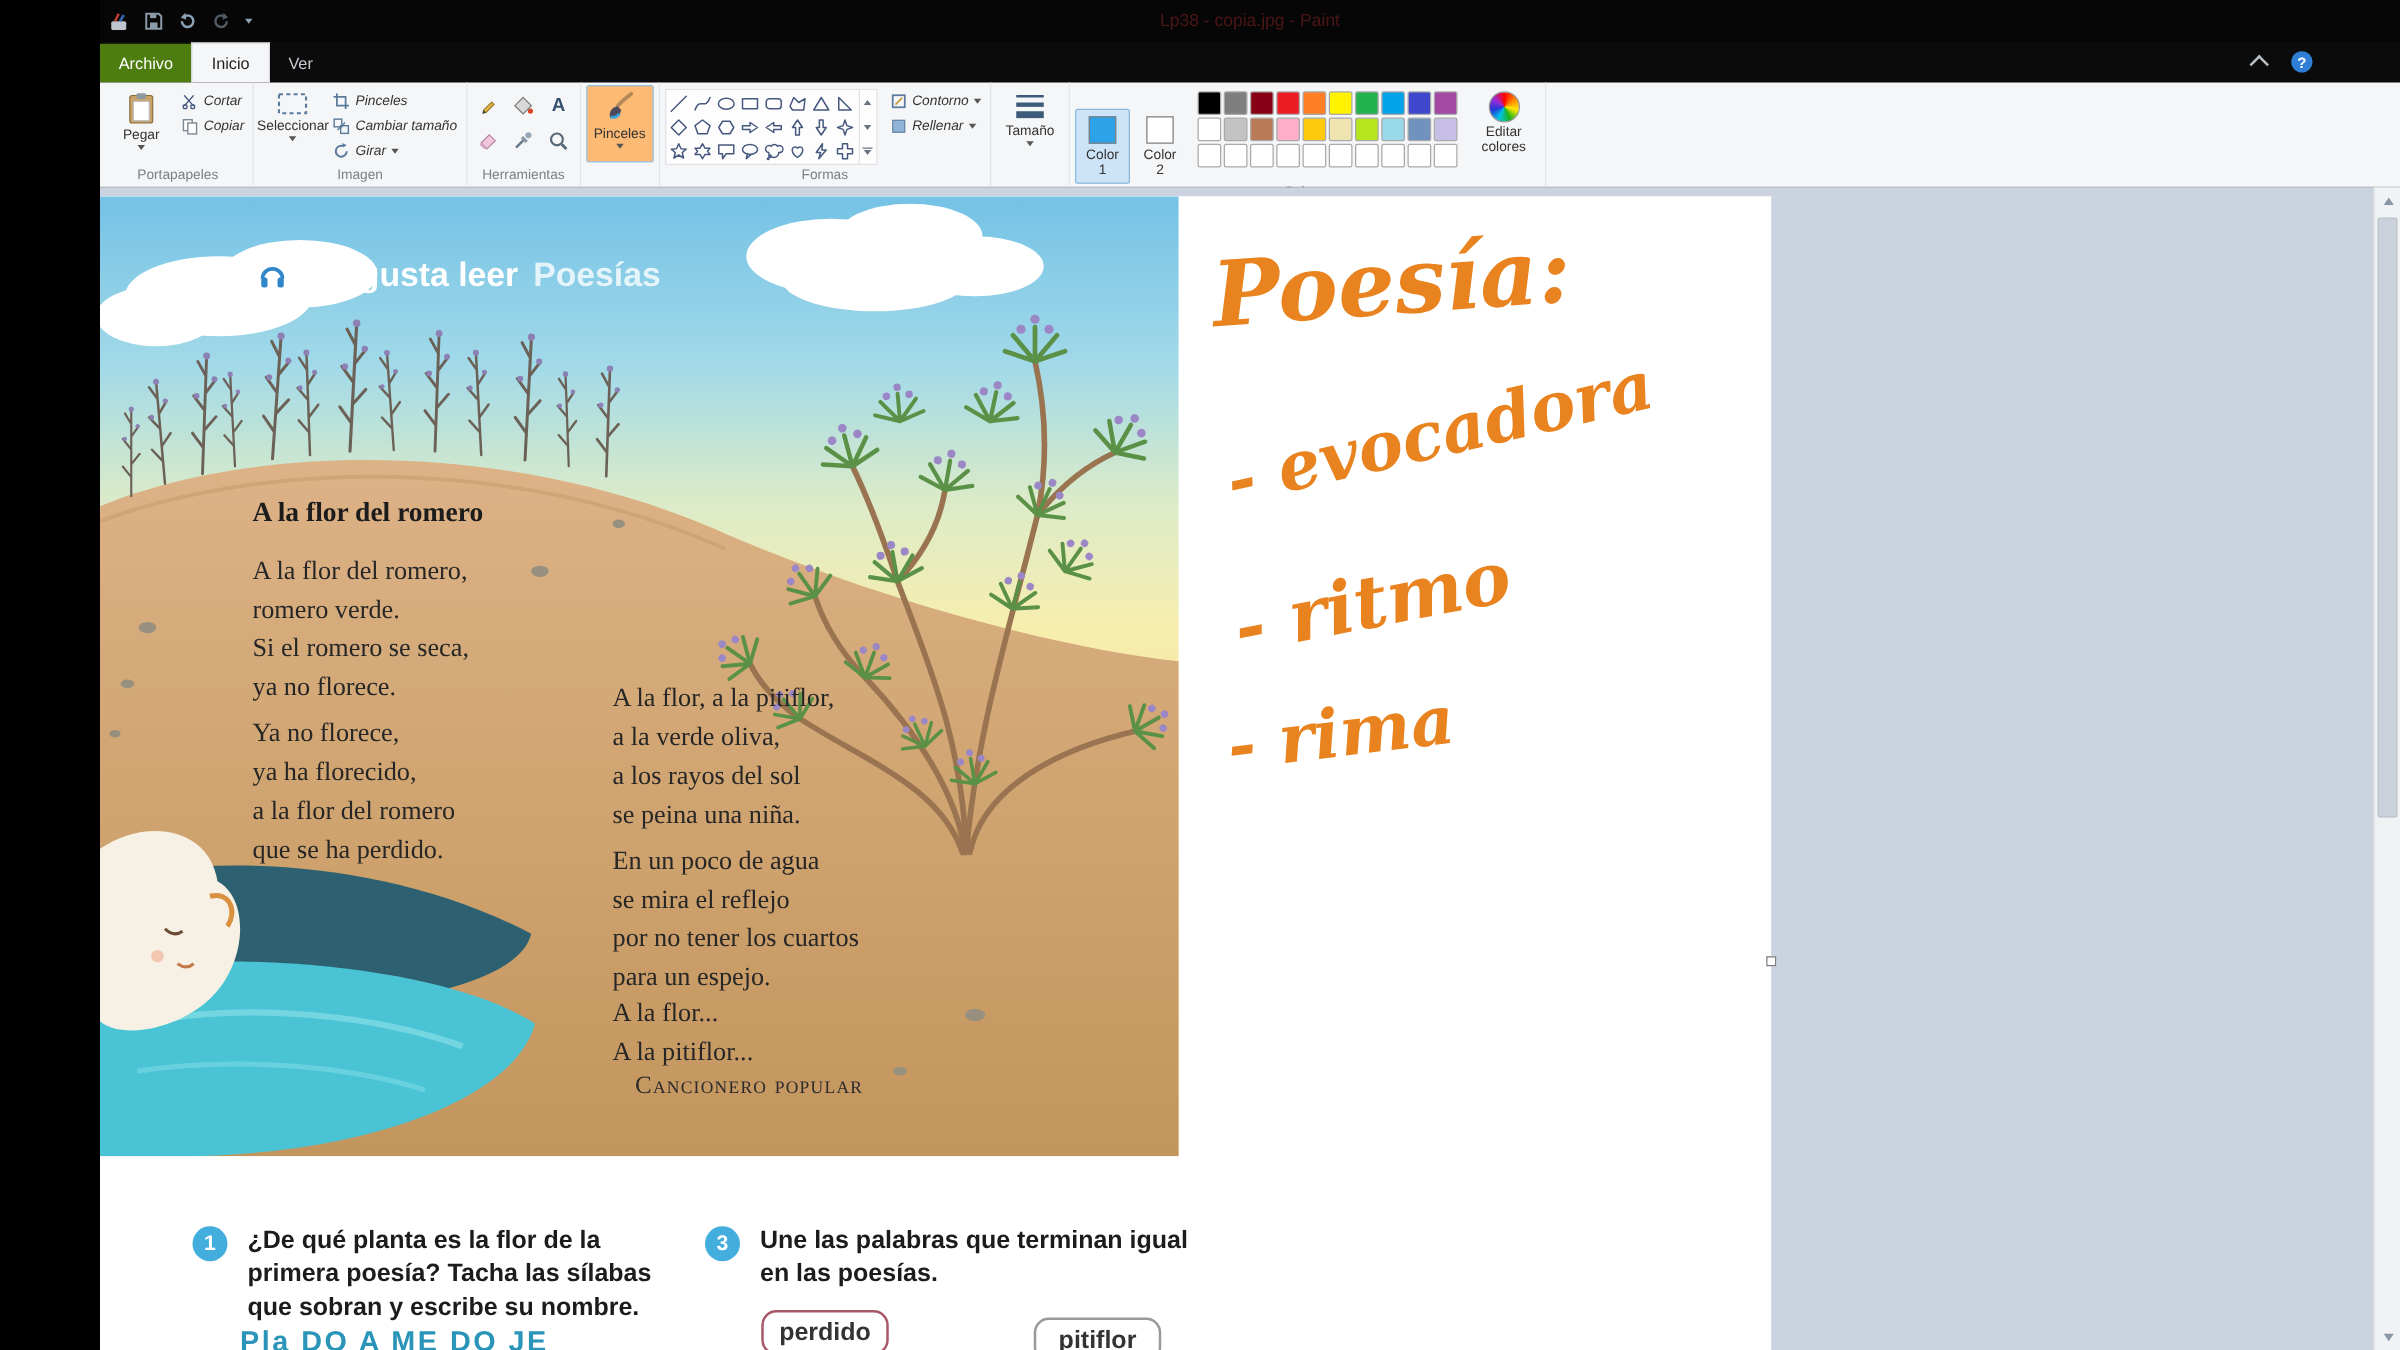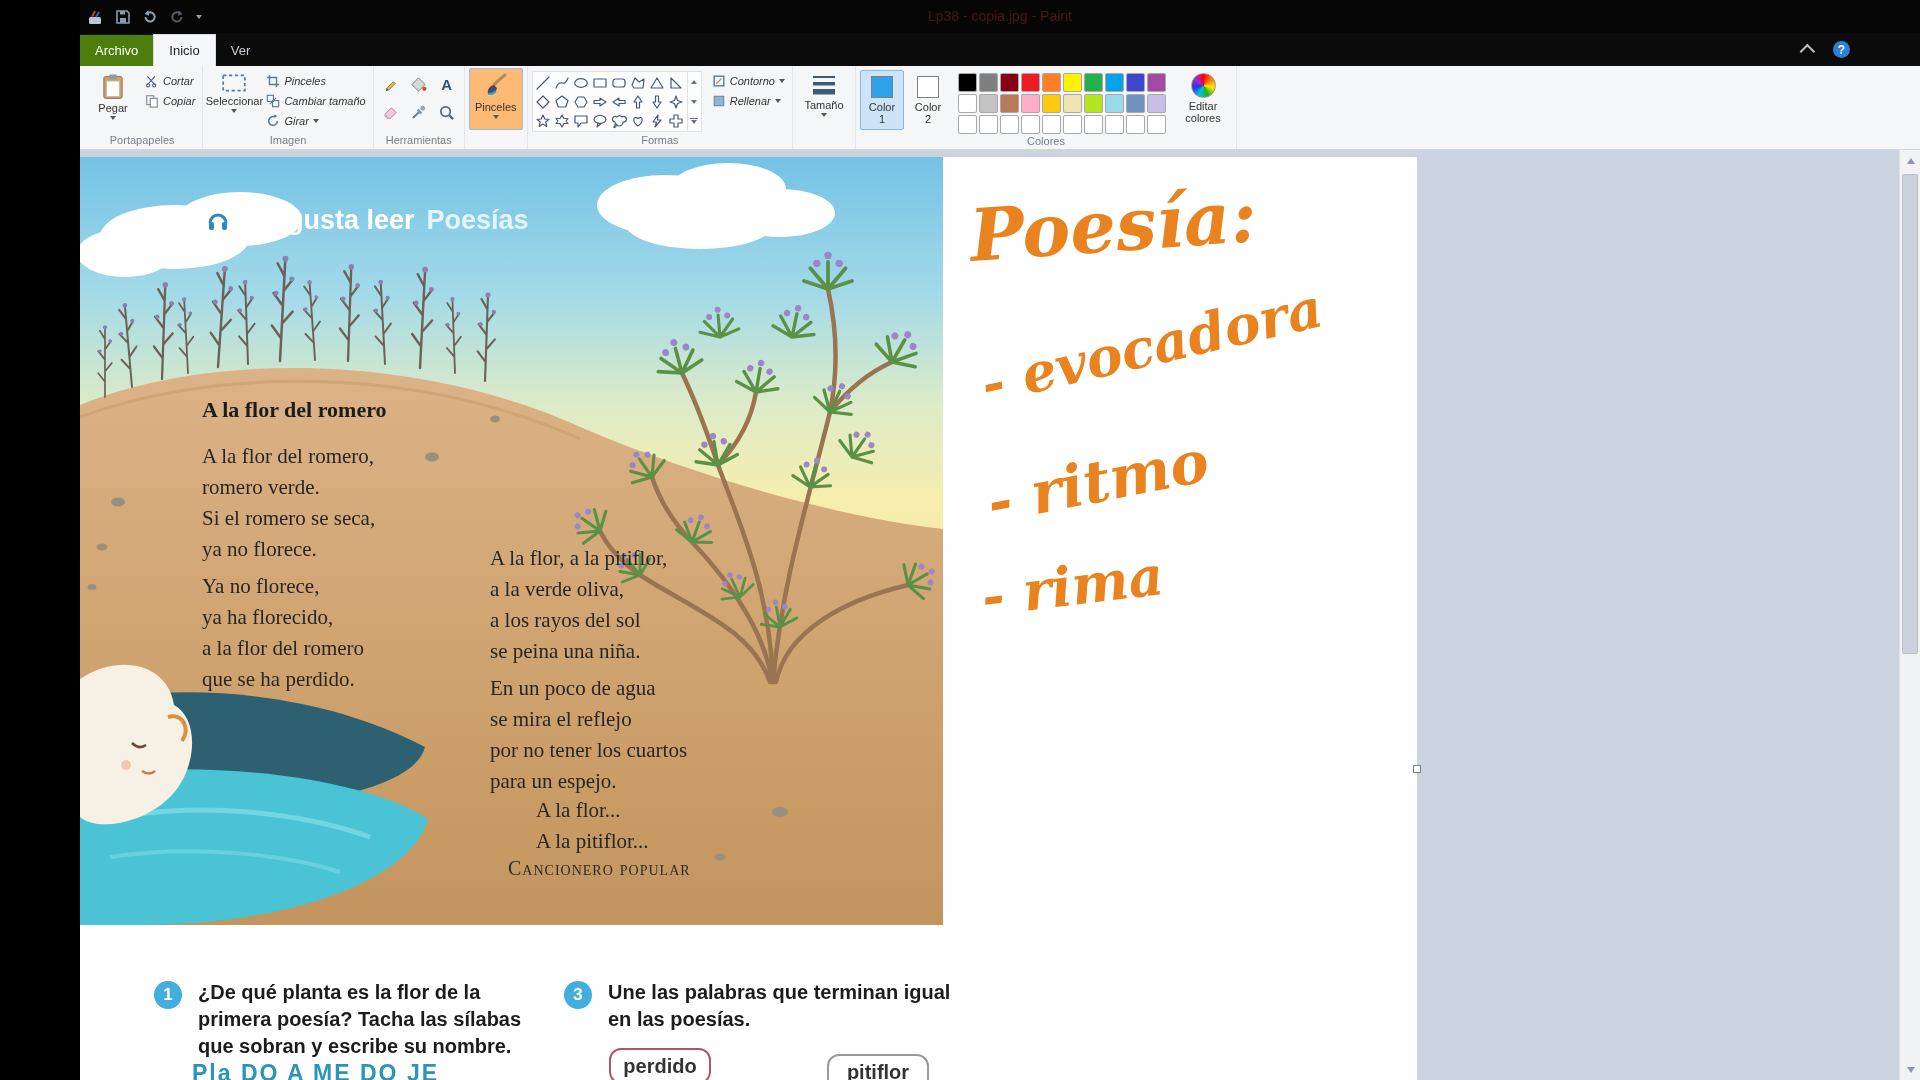--- a/index.html
+++ b/index.html
@@ -36,21 +36,21 @@
   .shapes-panel{display:flex;margin-top:3px;background:#fdfdfe;border:1px solid #e0e2e6;}
   .shapes-grid{display:grid;grid-template-columns:repeat(8,19px);grid-auto-rows:19px;padding:1px;}
   .shape{display:flex;align-items:center;justify-content:center;}
   .shp path,.shp rect,.shp ellipse,.shp circle{stroke:#46587e;fill:none;stroke-width:1.2;stroke-linejoin:round;stroke-linecap:round;}
   .shapes-scroll{width:13px;border-left:1px solid #e0e2e6;display:flex;flex-direction:column;}
   .sscell{flex:1;display:flex;align-items:center;justify-content:center;}
   .tri-u{width:0;height:0;border-left:3.5px solid transparent;border-right:3.5px solid transparent;border-bottom:4px solid #6a7280;}
   .tri-d{width:0;height:0;border-left:3.5px solid transparent;border-right:3.5px solid transparent;border-top:4px solid #6a7280;}
   .tri-more{display:flex;flex-direction:column;align-items:center;gap:1px;}
   .tri-more .bar{width:8px;height:1.5px;background:#6a7280;}
-  .colorbtn{width:44px;height:60px;display:flex;flex-direction:column;align-items:center;font-size:11px;line-height:12px;color:#333;padding-top:5px;border:1px solid transparent;border-radius:2px;box-sizing:border-box;margin-top:2px;}
+  .colorbtn{width:44px;height:60px;display:flex;flex-direction:column;align-items:center;font-size:11px;line-height:12px;color:#333;padding-top:5px;border:1px solid transparent;border-radius:2px;box-sizing:border-box;margin-top:19px;}
   .colorbtn.selected{background:#cde3f7;border:1px solid #88b7de;}
   .cswatch{width:22px;height:22px;border:1px solid #7e7e7e;margin-bottom:3px;box-sizing:border-box;}
   .palette{display:grid;grid-template-columns:repeat(10,19px);grid-auto-rows:19px;gap:2px;padding:5px 6px 0 6px;}
   .swatch{width:19px;height:19px;border:1px solid #a9a9a9;border-radius:2px;box-sizing:border-box;}
   .rainbow{width:23px;height:23px;border-radius:50%;border:1px solid #999;background:conic-gradient(#f00,#ff8000,#ffe800,#19b419,#00c3e8,#2438d8,#9c2ad8,#f00);}
   .pre{white-space:pre-line;text-align:center;}
 
   
   .workspace{position:absolute;left:80px;top:150px;width:1840px;height:930px;background:#cbd3e1;}
   .canvas{position:absolute;left:0;top:7px;width:1337px;height:923px;background:#ffffff;overflow:hidden;}
@@ -618,21 +618,21 @@
 que se ha perdido.</div>
 
       <div class="poem" style="left:410px;top:386px;">A la flor, a la pitiflor,
 a la verde oliva,
 a los rayos del sol
 se peina una niña.</div>
       <div class="poem" style="left:410px;top:516px;">En un poco de agua
 se mira el reflejo
 por no tener los cuartos
 para un espejo.</div>
-      <div class="poem" style="left:410px;top:638px;margin-left:46px;">A la flor...
+      <div class="poem" style="left:410px;top:638px;">A la flor...
 A la pitiflor...</div>
       <div class="credit" style="left:428px;top:700px;">Cancionero popular</div>
 
       <div class="hand" style="left:890px;top:36px;font-size:72px;transform:rotate(-4deg);">Poesía:</div>
       <div class="hand" style="left:902px;top:196px;font-size:54px;transform:rotate(-13deg);">- evocadora</div>
       <div class="hand" style="left:908px;top:312px;font-size:58px;transform:rotate(-11deg);">- ritmo</div>
       <div class="hand" style="left:902px;top:408px;font-size:54px;transform:rotate(-7deg);">- rima</div>
 
       <div class="exnum" style="left:74px;top:824px;">1</div>
       <div class="extext" style="left:118px;top:822px;">¿De qué planta es la flor de la

